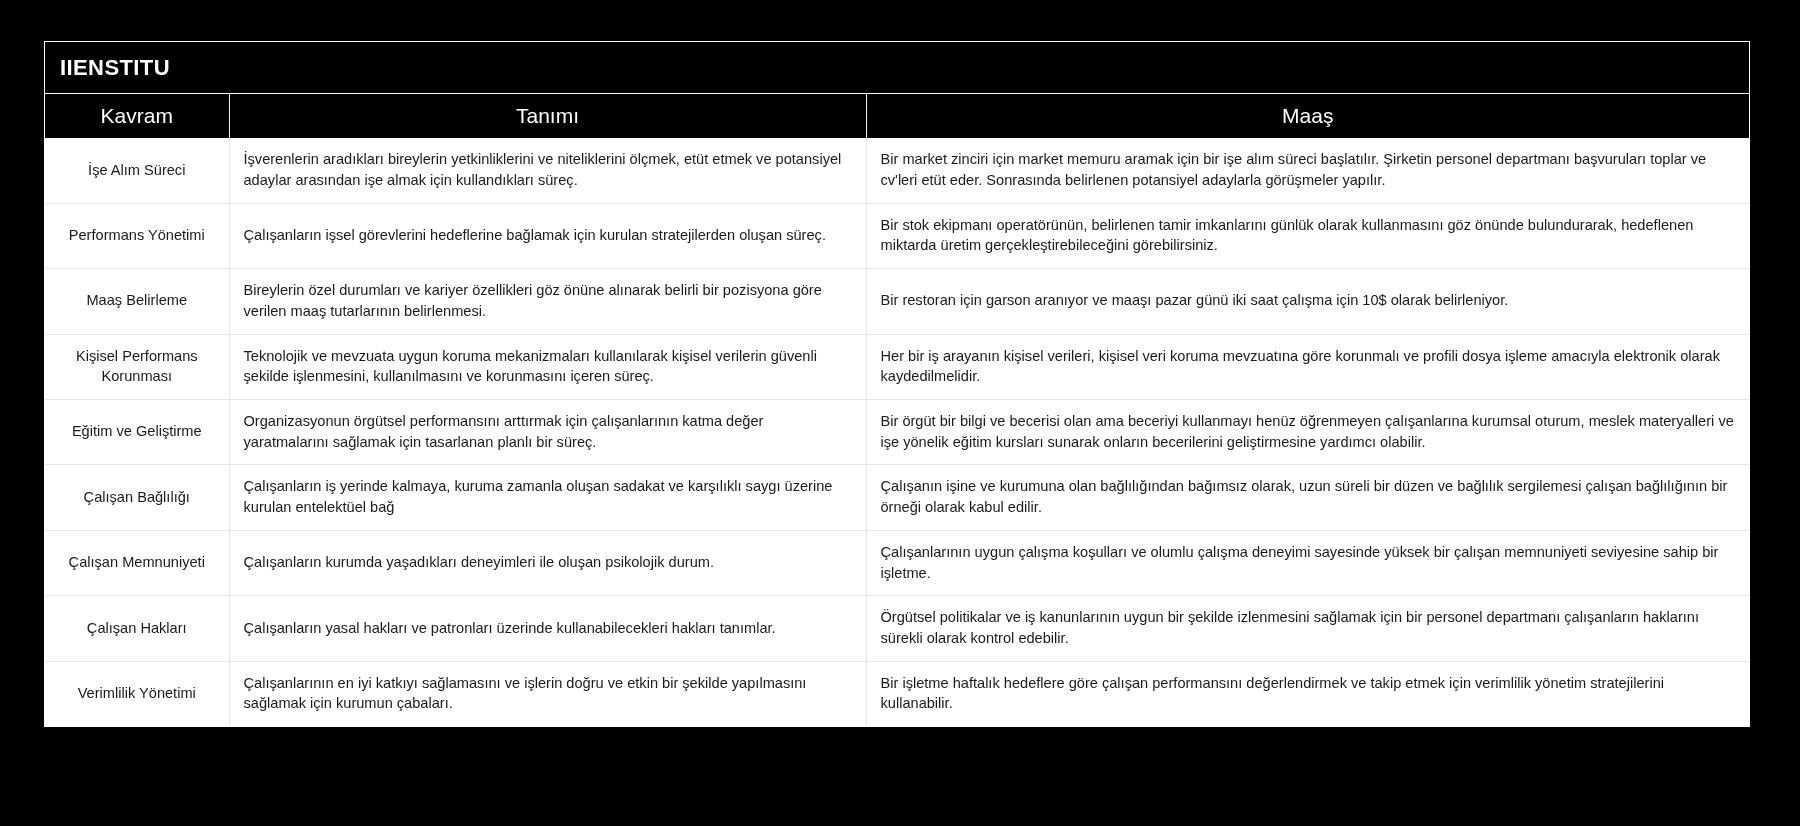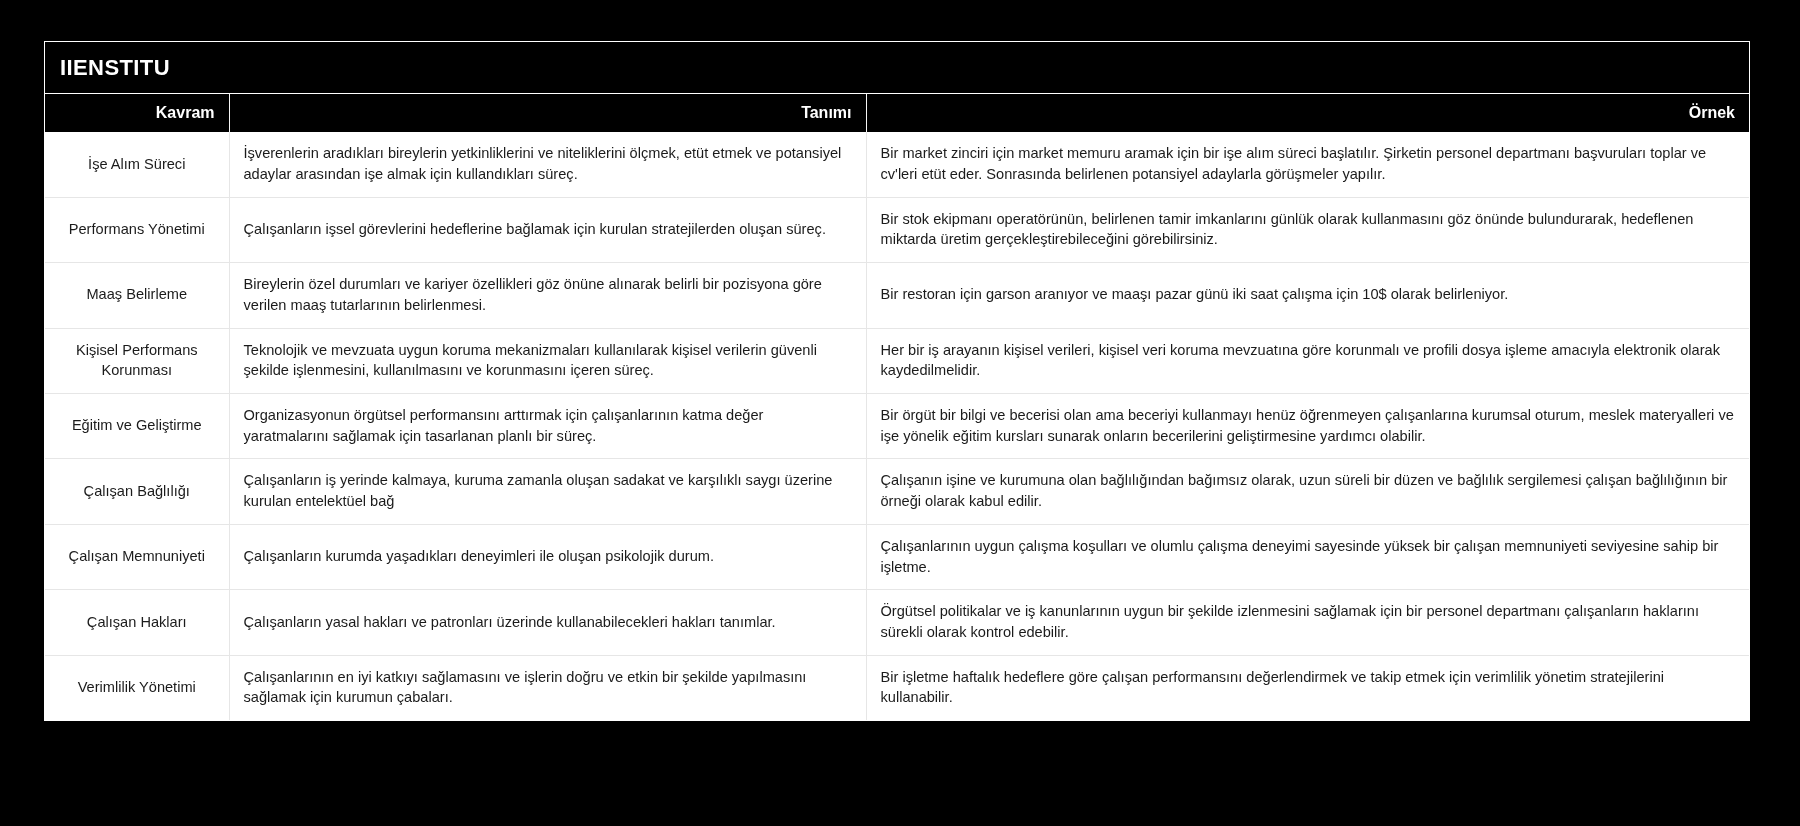--- a/index.html
+++ b/index.html
@@ -50,23 +50,23 @@
     table-layout: fixed;
     background: #ffffff;
   }
   table.concept-table col.c1 { width: 184px; }
   table.concept-table col.c2 { width: 637px; }
   table.concept-table col.c3 { width: 883px; }
 
   table.concept-table thead th {
     background: #000000;
     color: #ffffff;
-    font-size: 16px;
-    font-weight: bold;
-    text-align: right;
+    font-size: 21px;
+    font-weight: normal;
+    text-align: center;
     padding: 9px 14px 10px 14px;
     border-right: 1px solid #f5f5f5;
     vertical-align: middle;
     line-height: 1.2;
   }
   table.concept-table thead th:last-child { border-right: none; }
 
   table.concept-table tbody td {
     background: #ffffff;
     color: #1b1b1b;
@@ -96,21 +96,21 @@
     <table class="concept-table">
       <colgroup>
         <col class="c1">
         <col class="c2">
         <col class="c3">
       </colgroup>
       <thead>
         <tr>
           <th>Kavram</th>
           <th>Tanımı</th>
-          <th>Örnek</th>
+          <th>Maaş</th>
         </tr>
       </thead>
       <tbody id="table-body">
           <tr>
             <td class="term-cell">İşe Alım Süreci</td>
             <td>İşverenlerin aradıkları bireylerin yetkinliklerini ve niteliklerini ölçmek, etüt etmek ve potansiyel adaylar arasından işe almak için kullandıkları süreç.</td>
             <td>Bir market zinciri için market memuru aramak için bir işe alım süreci başlatılır. Şirketin personel departmanı başvuruları toplar ve cv'leri etüt eder. Sonrasında belirlenen potansiyel adaylarla görüşmeler yapılır.</td>
           </tr>
           <tr>
             <td class="term-cell">Performans Yönetimi</td>

